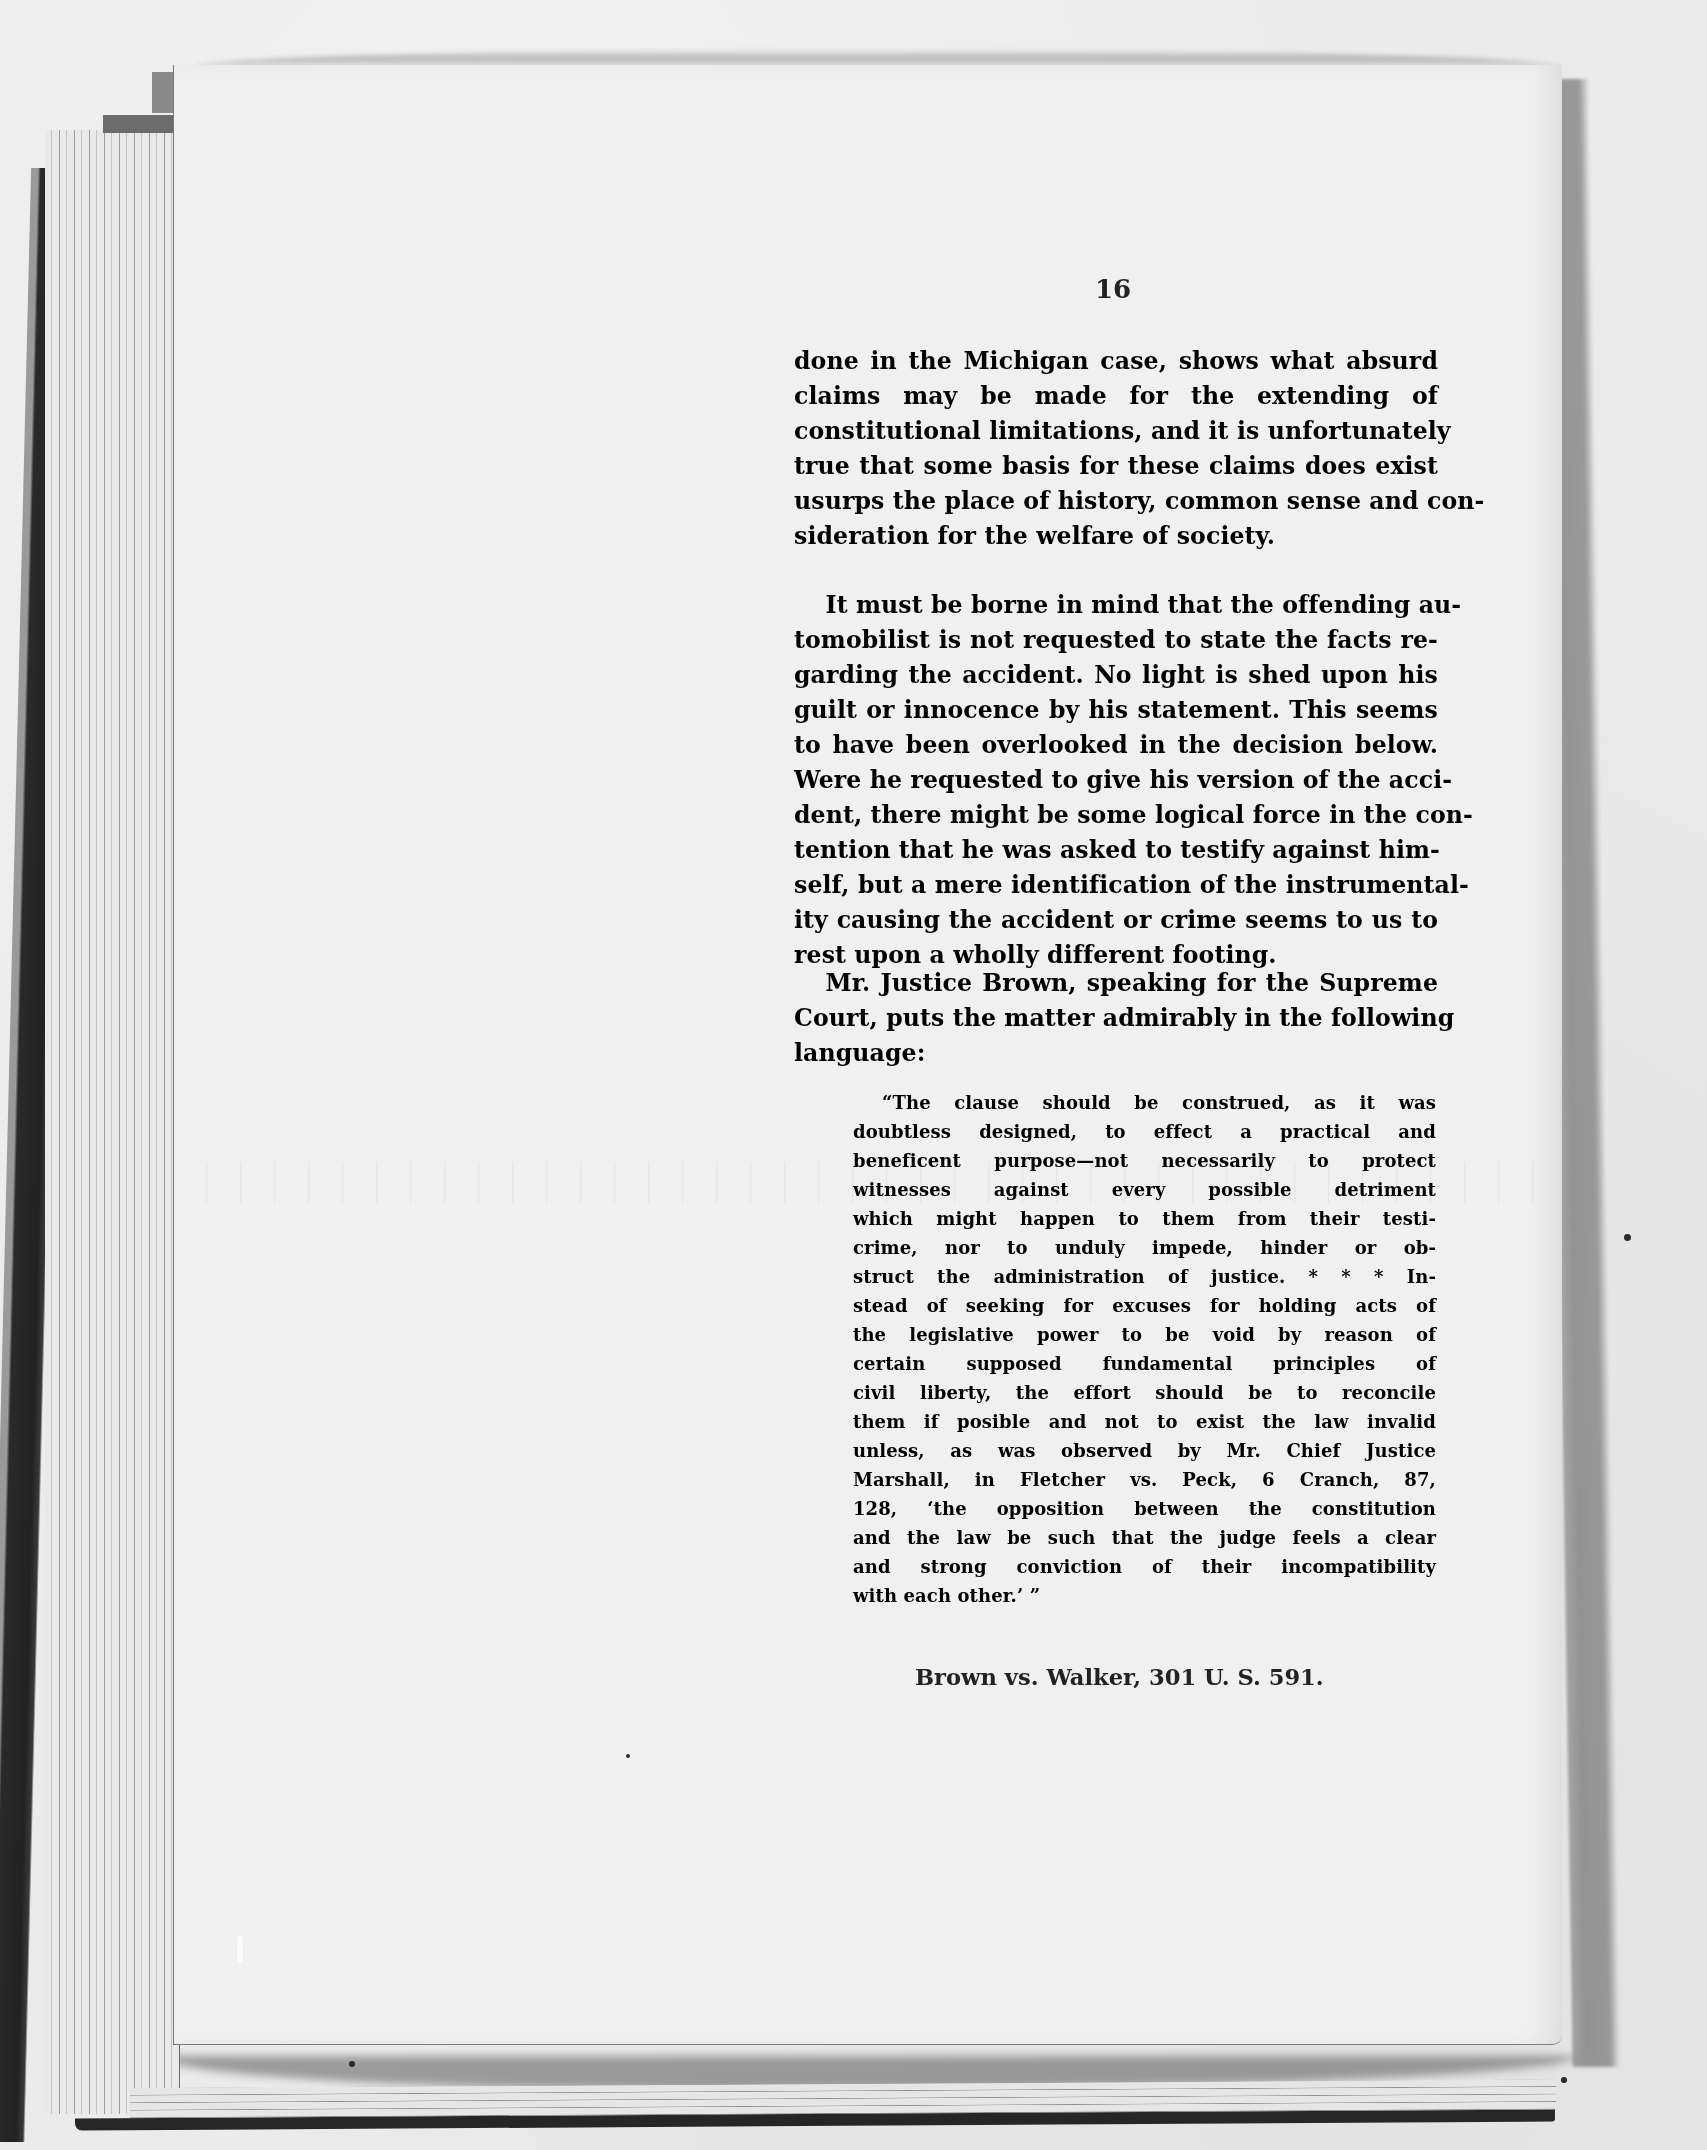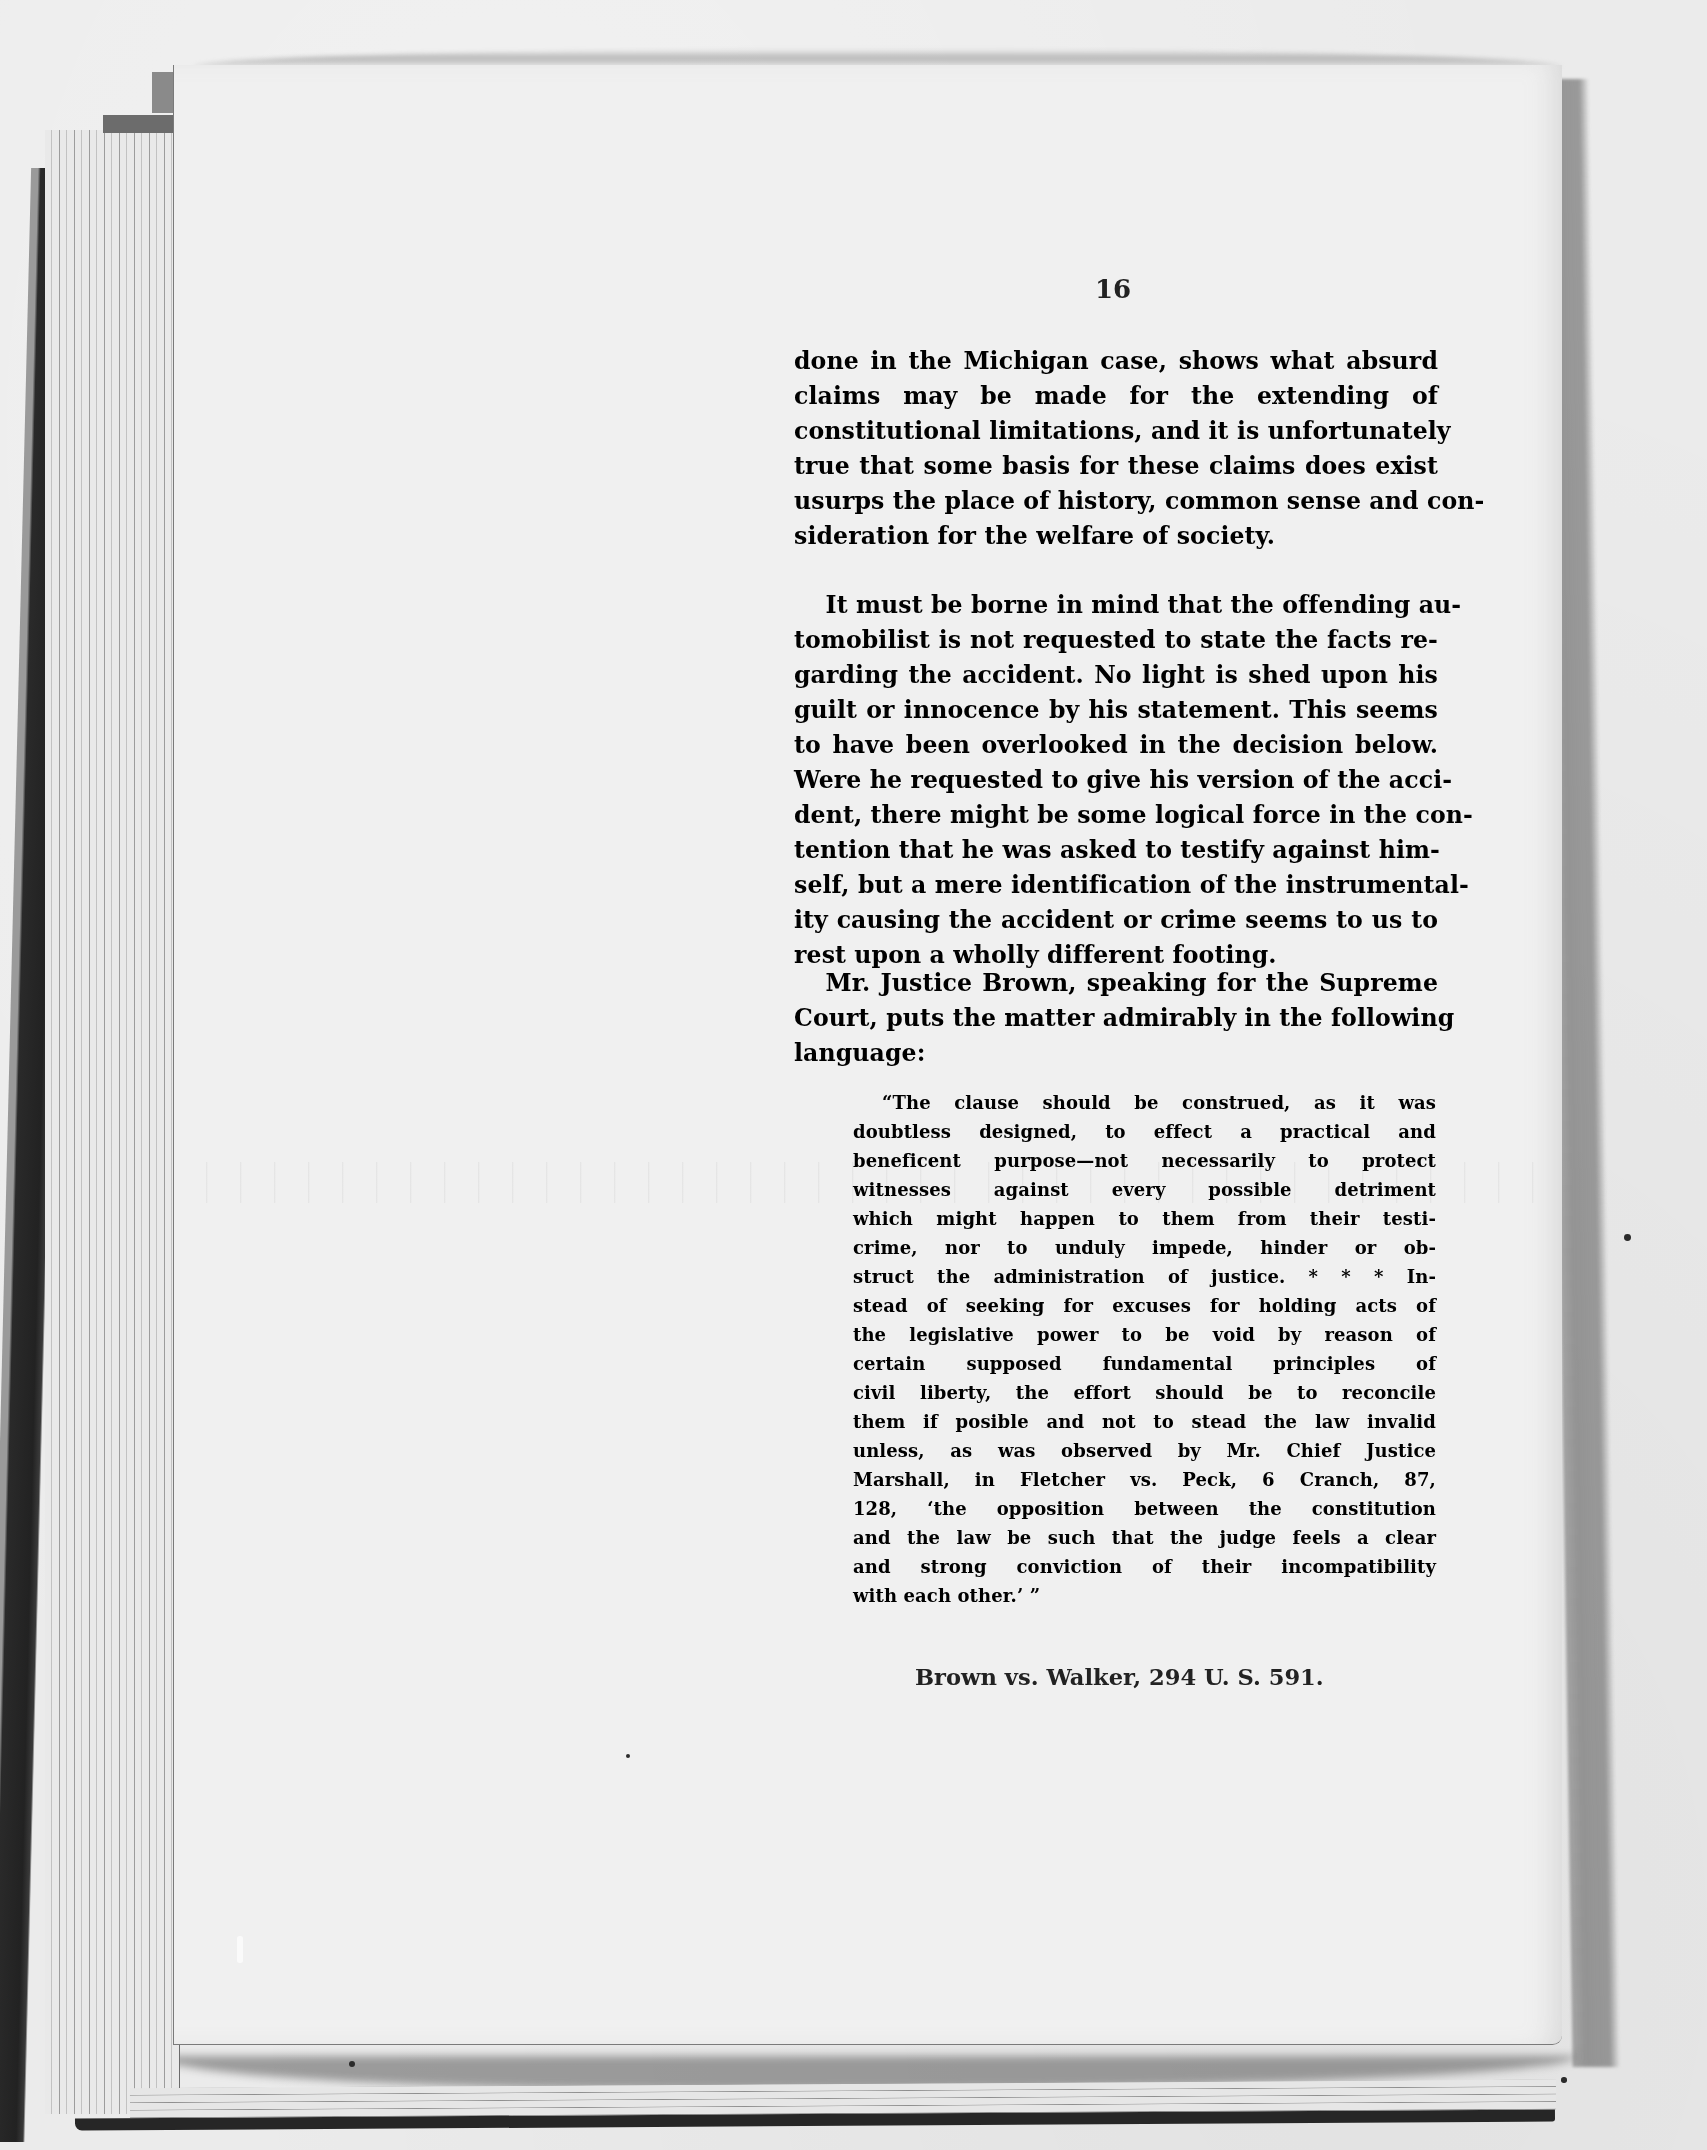--- a/index.html
+++ b/index.html
@@ -162,23 +162,23 @@
   <span class="line">doubtless designed, to effect a practical and</span>
   <span class="line">beneficent purpose—not necessarily to protect</span>
   <span class="line">witnesses against every possible detriment</span>
   <span class="line">which might happen to them from their testi-</span>
   <span class="line">crime, nor to unduly impede, hinder or ob-</span>
   <span class="line">struct the administration of justice. * * * In-</span>
   <span class="line">stead of seeking for excuses for holding acts of</span>
   <span class="line">the legislative power to be void by reason of</span>
   <span class="line">certain supposed fundamental principles of</span>
   <span class="line">civil liberty, the effort should be to reconcile</span>
-  <span class="line">them if posible and not to stead the law invalid</span>
+  <span class="line">them if posible and not to exist the law invalid</span>
   <span class="line">unless, as was observed by Mr. Chief Justice</span>
   <span class="line">Marshall, in Fletcher vs. Peck, 6 Cranch, 87,</span>
   <span class="line">128, ‘the opposition between the constitution</span>
   <span class="line">and the law be such that the judge feels a clear</span>
   <span class="line">and strong conviction of their incompatibility</span>
   <span class="line last">with each other.’ ”</span>
 </div>
 
-<div class="citation">Brown vs. Walker, 294 U. S. 591.</div>
+<div class="citation">Brown vs. Walker, 301 U. S. 591.</div>
 
 
 </body></html>

